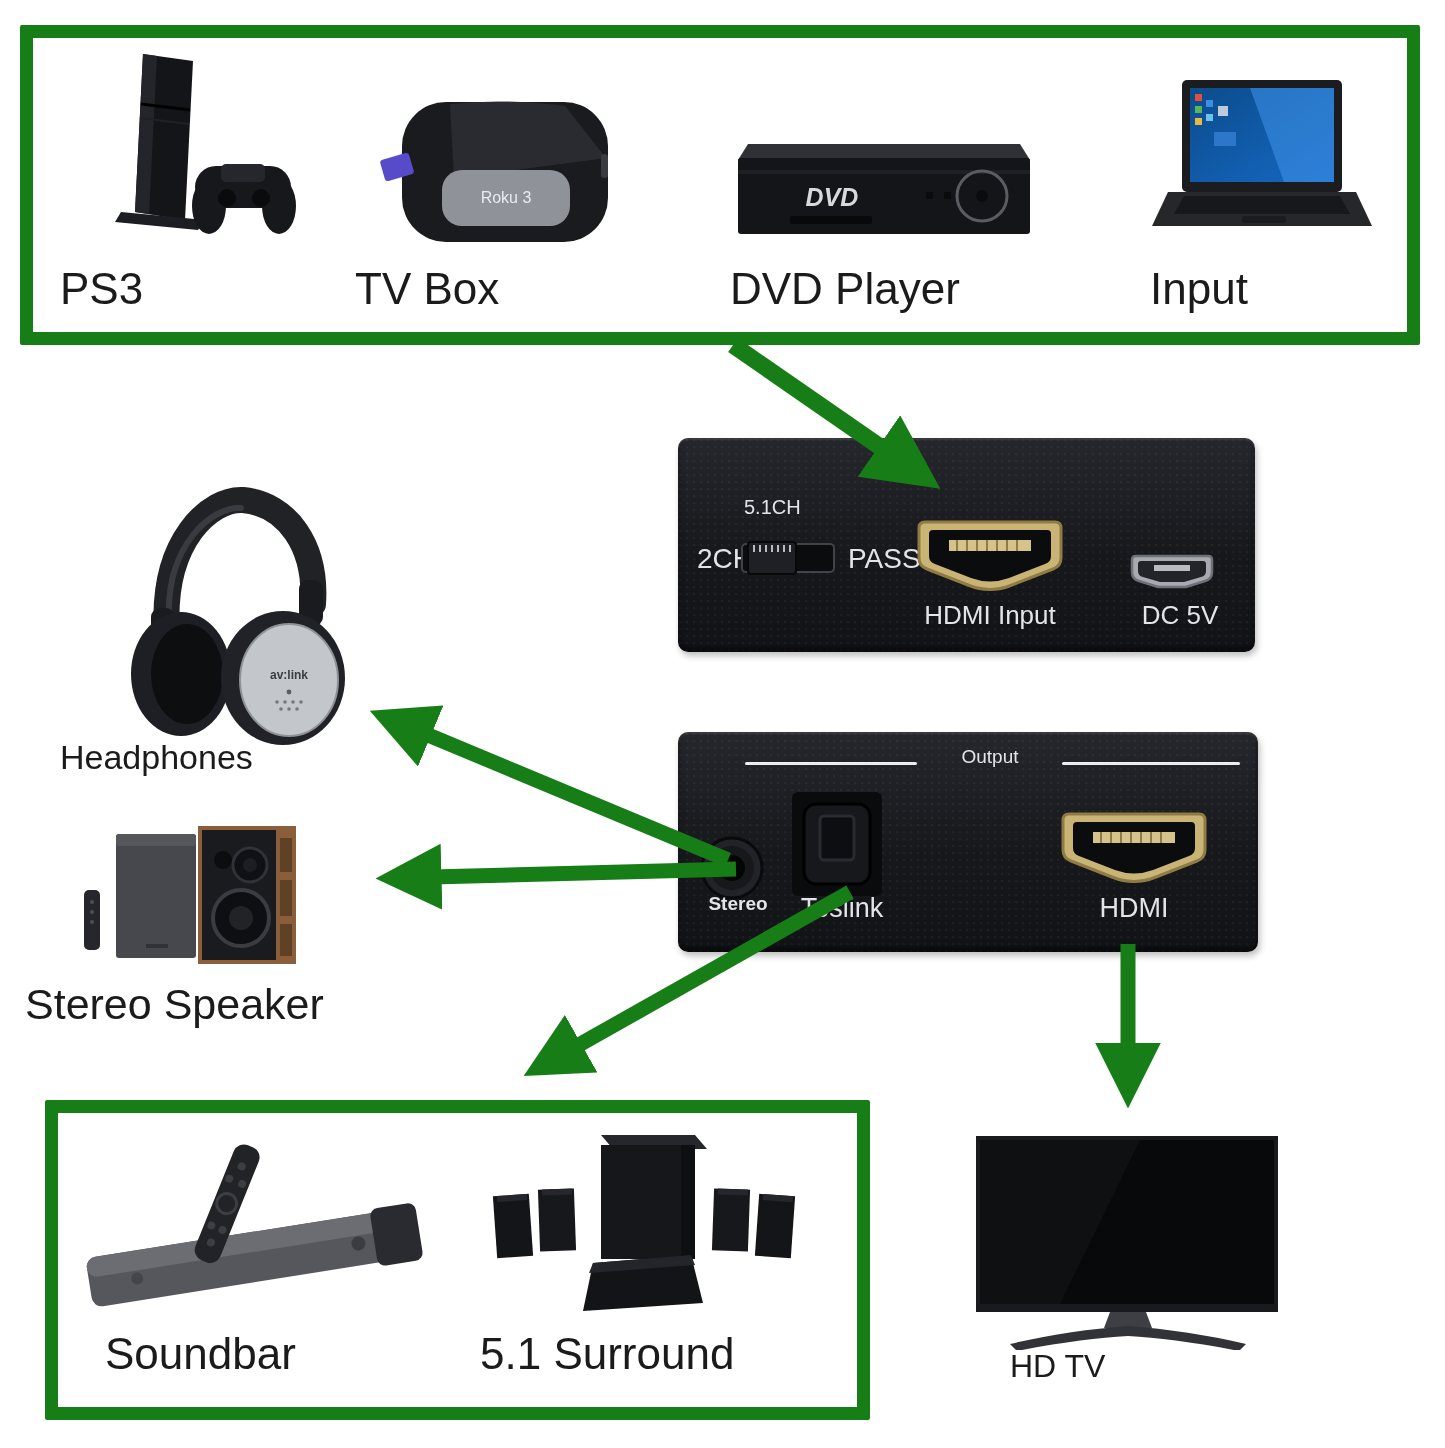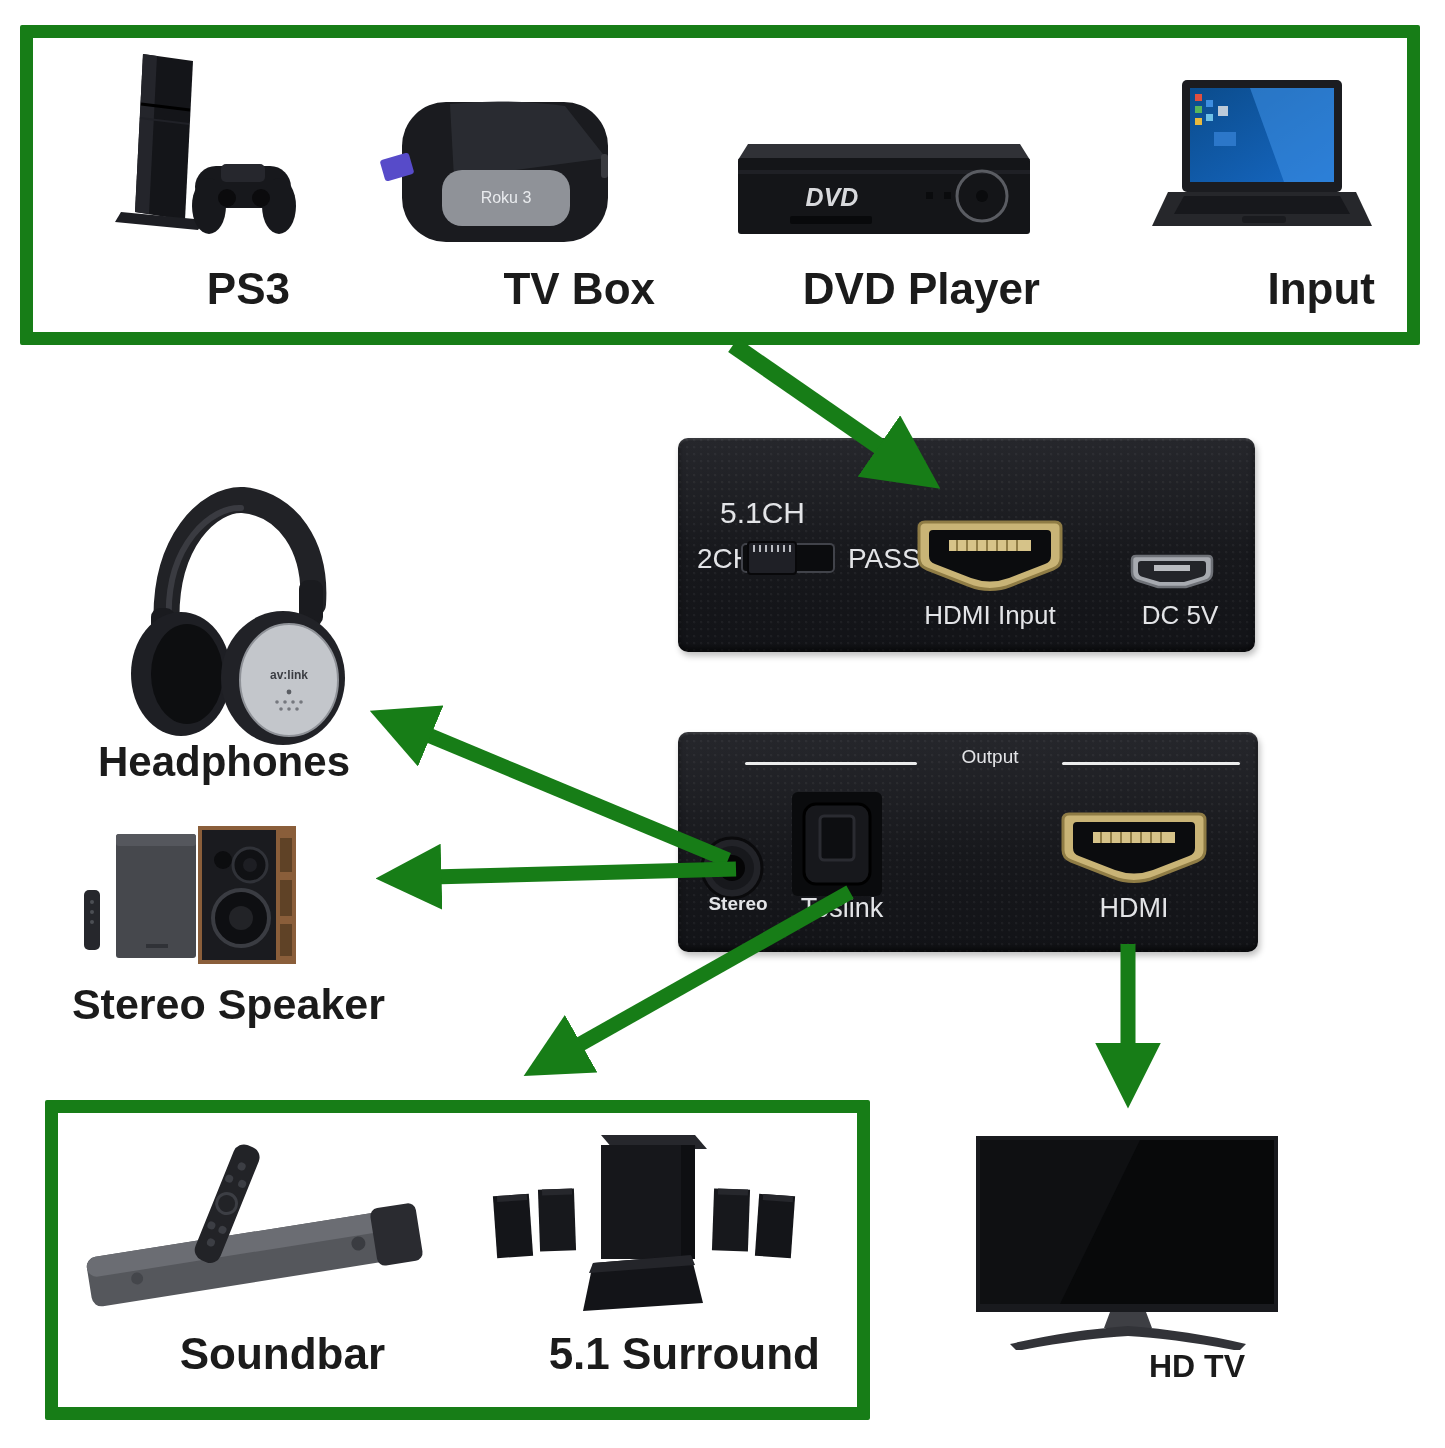--- a/index.html
+++ b/index.html
@@ -10,21 +10,21 @@
   html,body{margin:0;padding:0;background:#ffffff;}
   .canvas{
     position:relative;width:1445px;height:1448px;background:#ffffff;overflow:hidden;
     font-family:"Liberation Sans",sans-serif;
   }
   .abs{position:absolute;}
   .gbox{
     position:absolute;border:13px solid var(--green);border-radius:2px;background:transparent;
   }
   .device-label{
-    position:absolute;color:var(--ink);font-weight:700;text-align:right;
+    position:absolute;color:var(--ink);font-weight:400;text-align:left;
     font-size:44px;letter-spacing:0px;line-height:1.05;
   }
   .panel{
     position:absolute;border-radius:10px;
     background:
       radial-gradient(circle at 30% 30%, rgba(255,255,255,0.045) 1px, transparent 1.6px),
       linear-gradient(#26272c, #17181c 55%, #121317);
     background-size:7px 7px,100% 100%;
     box-shadow:inset 0 2px 2px rgba(255,255,255,0.10), inset 0 -4px 6px rgba(0,0,0,0.6), 2px 4px 6px rgba(0,0,0,0.25);
   }
@@ -102,21 +102,21 @@
       <rect x="68" y="30" width="10" height="10" fill="#e8e8e8" opacity="0.8"></rect>
       <rect x="64" y="56" width="22" height="14" fill="#2c77c9"></rect>
     </g>
     <polygon points="18,116 206,116 222,150 2,150" fill="#26272b"></polygon>
     <polygon points="34,120 190,120 200,138 24,138" fill="#17181c"></polygon>
     <rect x="92" y="140" width="44" height="7" rx="3" fill="#1a1b1f"></rect>
   </svg>
   <div class="device-label" style="left:1150px;top:266px;width:225px;">Input</div>
 
   <div class="panel" style="left:678px;top:438px;width:577px;height:214px;"></div>
-  <div class="panel-text" style="left:720px;top:496px;font-size:30px;">5.1CH</div>
+  <div class="panel-text" style="left:744px;top:496px;font-size:20px;">5.1CH</div>
   <div class="panel-text" style="left:697px;top:543px;font-size:28px;">2CH</div>
   <svg class="abs" style="left:740px;top:540px;" width="96" height="36" viewBox="0 0 96 36">
     <rect x="2" y="4" width="92" height="28" rx="4" fill="#0b0c0e" stroke="#41434a" stroke-width="2"></rect>
     <rect x="8" y="2" width="48" height="32" rx="3" fill="#1f2026" stroke="#08080a" stroke-width="2"></rect>
     <g stroke="#b9bbc0" stroke-width="2">
       <line x1="14" y1="5" x2="14" y2="12"></line>
         <line x1="20" y1="5" x2="20" y2="12"></line>
       <line x1="26" y1="5" x2="26" y2="12"></line>
         <line x1="32" y1="5" x2="32" y2="12"></line>
       <line x1="38" y1="5" x2="38" y2="12"></line>
@@ -199,21 +199,21 @@
       <circle cx="162" cy="240" r="1.8"></circle>
         <circle cx="170" cy="240" r="1.8"></circle>
         <circle cx="178" cy="240" r="1.8"></circle>
         <circle cx="186" cy="240" r="1.8"></circle>
       <circle cx="166" cy="247" r="1.8"></circle>
         <circle cx="174" cy="247" r="1.8"></circle>
         <circle cx="182" cy="247" r="1.8"></circle>
       <circle cx="174" cy="230" r="2.4" fill="#5a5d63"></circle>
     </g>
   </svg>
-  <div class="device-label" style="left:60px;top:740px;width:290px;font-size:42px;">Headphones</div>
+  <div class="device-label" style="left:60px;top:740px;width:290px;font-size:34px;">Headphones</div>
 
   <svg class="abs" style="left:80px;top:818px;" width="250" height="162" viewBox="0 0 250 162">
     <rect x="4" y="72" width="16" height="60" rx="5" fill="#26272c"></rect>
     <circle cx="12" cy="84" r="2" fill="#4c4e54"></circle>
       <circle cx="12" cy="94" r="2" fill="#4c4e54"></circle>
       <circle cx="12" cy="104" r="2" fill="#4c4e54"></circle>
     <rect x="36" y="16" width="80" height="124" rx="3" fill="#46484d"></rect>
     <rect x="36" y="16" width="80" height="12" rx="3" fill="#55575d"></rect>
     <rect x="66" y="126" width="22" height="4" fill="#303237"></rect>
     <rect x="118" y="8" width="98" height="138" fill="#8a5e3a"></rect>

